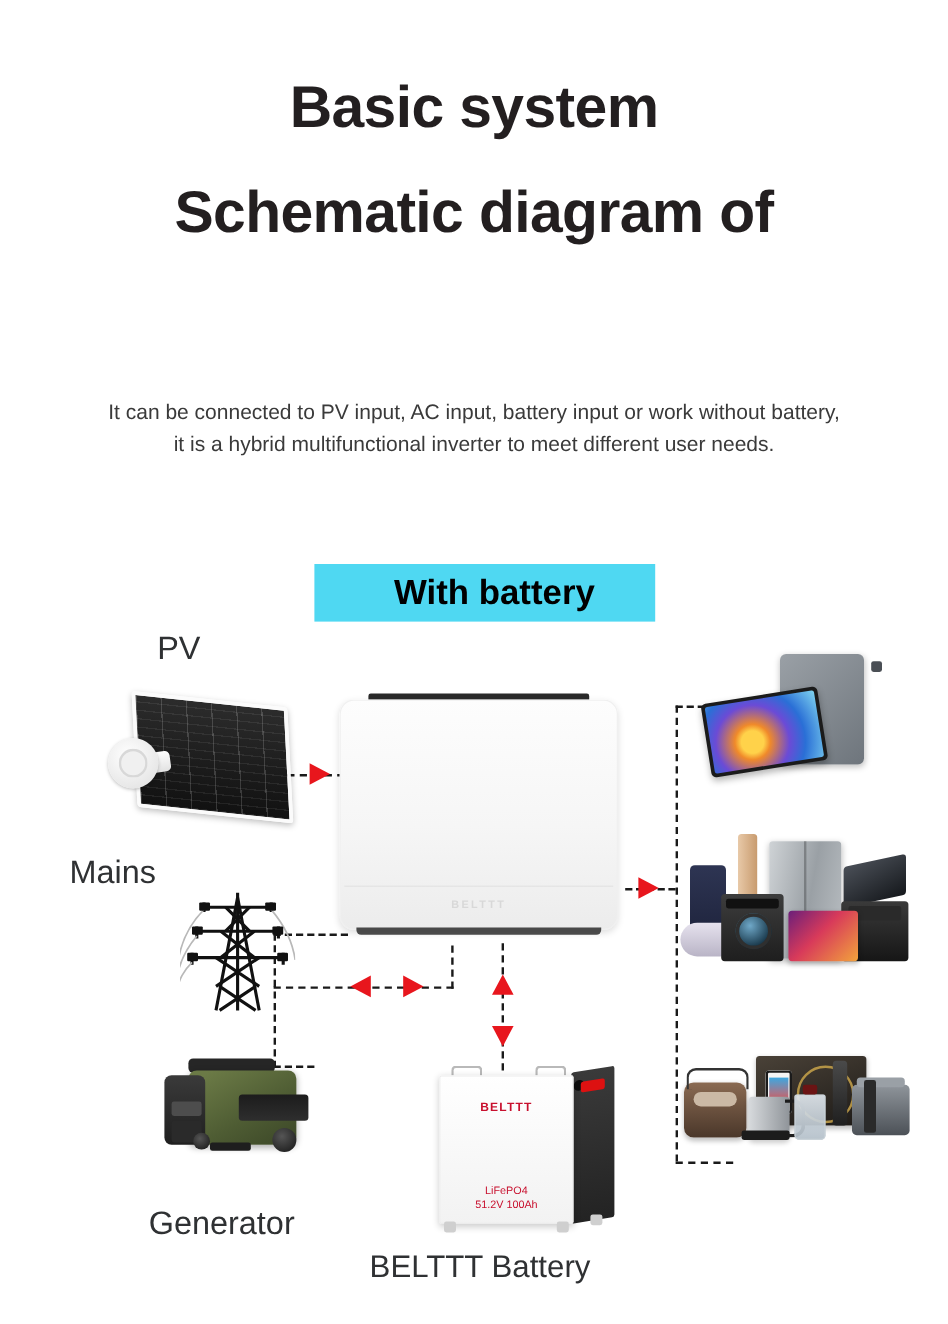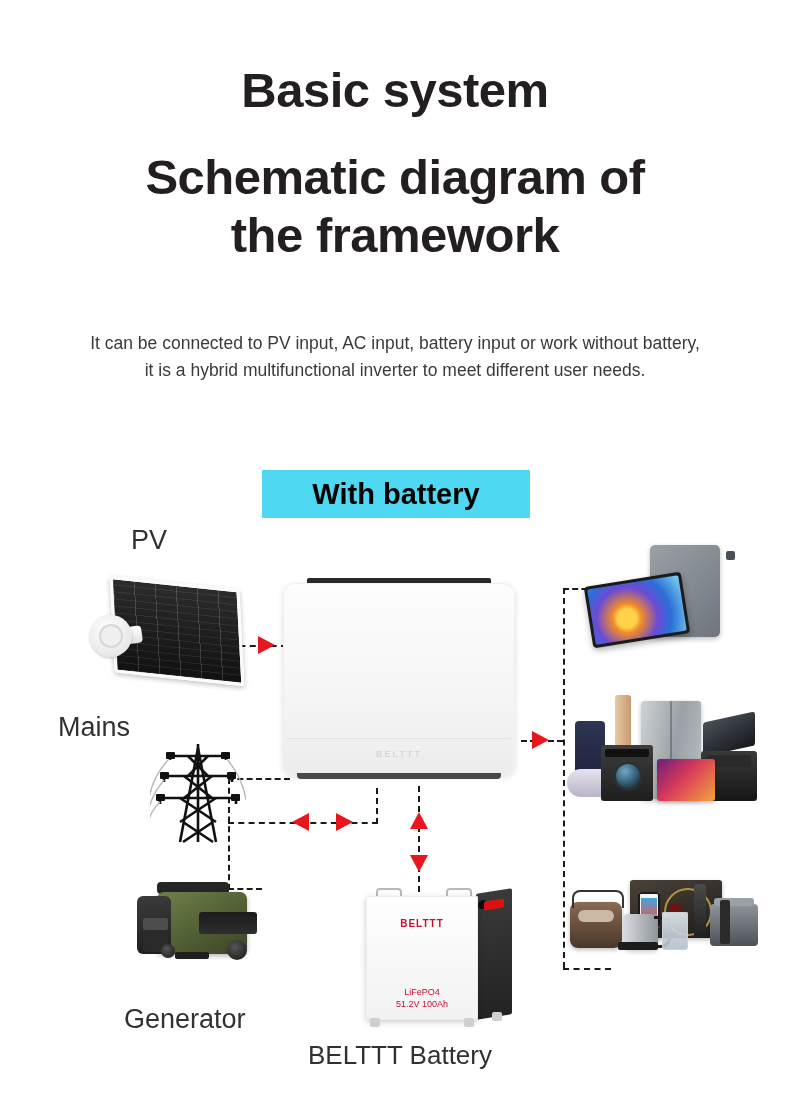--- a/index.html
+++ b/index.html
@@ -9,21 +9,21 @@
   
   .hdr{position:absolute;left:0;top:0;width:790px;}
   .title{ text-align:center; font-weight:bold; color:#231f20; letter-spacing:-0.5px; }
   .t1{position:absolute;left:0;top:62px;width:790px;font-size:49px;line-height:56px;}
   .t2{position:absolute;left:0;top:148px;width:790px;font-size:49px;line-height:58px;text-align:center;}
   .subtitle{position:absolute;left:85px;top:330px;width:620px;text-align:center;
             font-size:17.5px;line-height:27px;color:#3a3a3a;}
 
   
   .badge{position:absolute;left:262px;top:470px;width:268px;height:48px;background:#4FD8F2;
-         display:flex;align-items:center;justify-content:center;}
+         display:flex;align-items:center;justify-content:center;padding-left:16px;}
   .badge span{font-size:29px;font-weight:bold;color:#000;}
 
   
   .lbl{position:absolute;font-size:27px;color:#2f3133;white-space:nowrap;}
   .lbl-pv{left:131px;top:525px;}
   .lbl-mains{left:58px;top:712px;}
   .lbl-gen{left:124px;top:1004px;}
   .lbl-bat{left:308px;top:1040px;font-size:26px;}
 
   
@@ -176,21 +176,20 @@
   .pot:after{content:"";position:absolute;left:4px;top:-6px;width:40px;height:8px;background:#9aa0a6;border-radius:3px;}
   .fork{position:absolute;left:150px;top:20px;width:10px;height:44px;background:#2a2a2a;border-radius:2px;}
 </style>
 </head>
 <body>
 
 <div class="hdr">
   <div class="title t1">Basic system</div>
   <div class="title t2">
     <div>Schematic diagram of</div>
-    <div>the framework</div>
   </div>
   <div class="subtitle">It can be connected to PV input, AC input, battery input or work without battery, it is a hybrid multifunctional inverter to meet different user needs.</div>
 </div>
 
 <div class="badge">
   <span>With battery</span>
 </div>
 
 <div class="lbl lbl-pv">PV</div>
 <div class="lbl lbl-mains">Mains</div>

